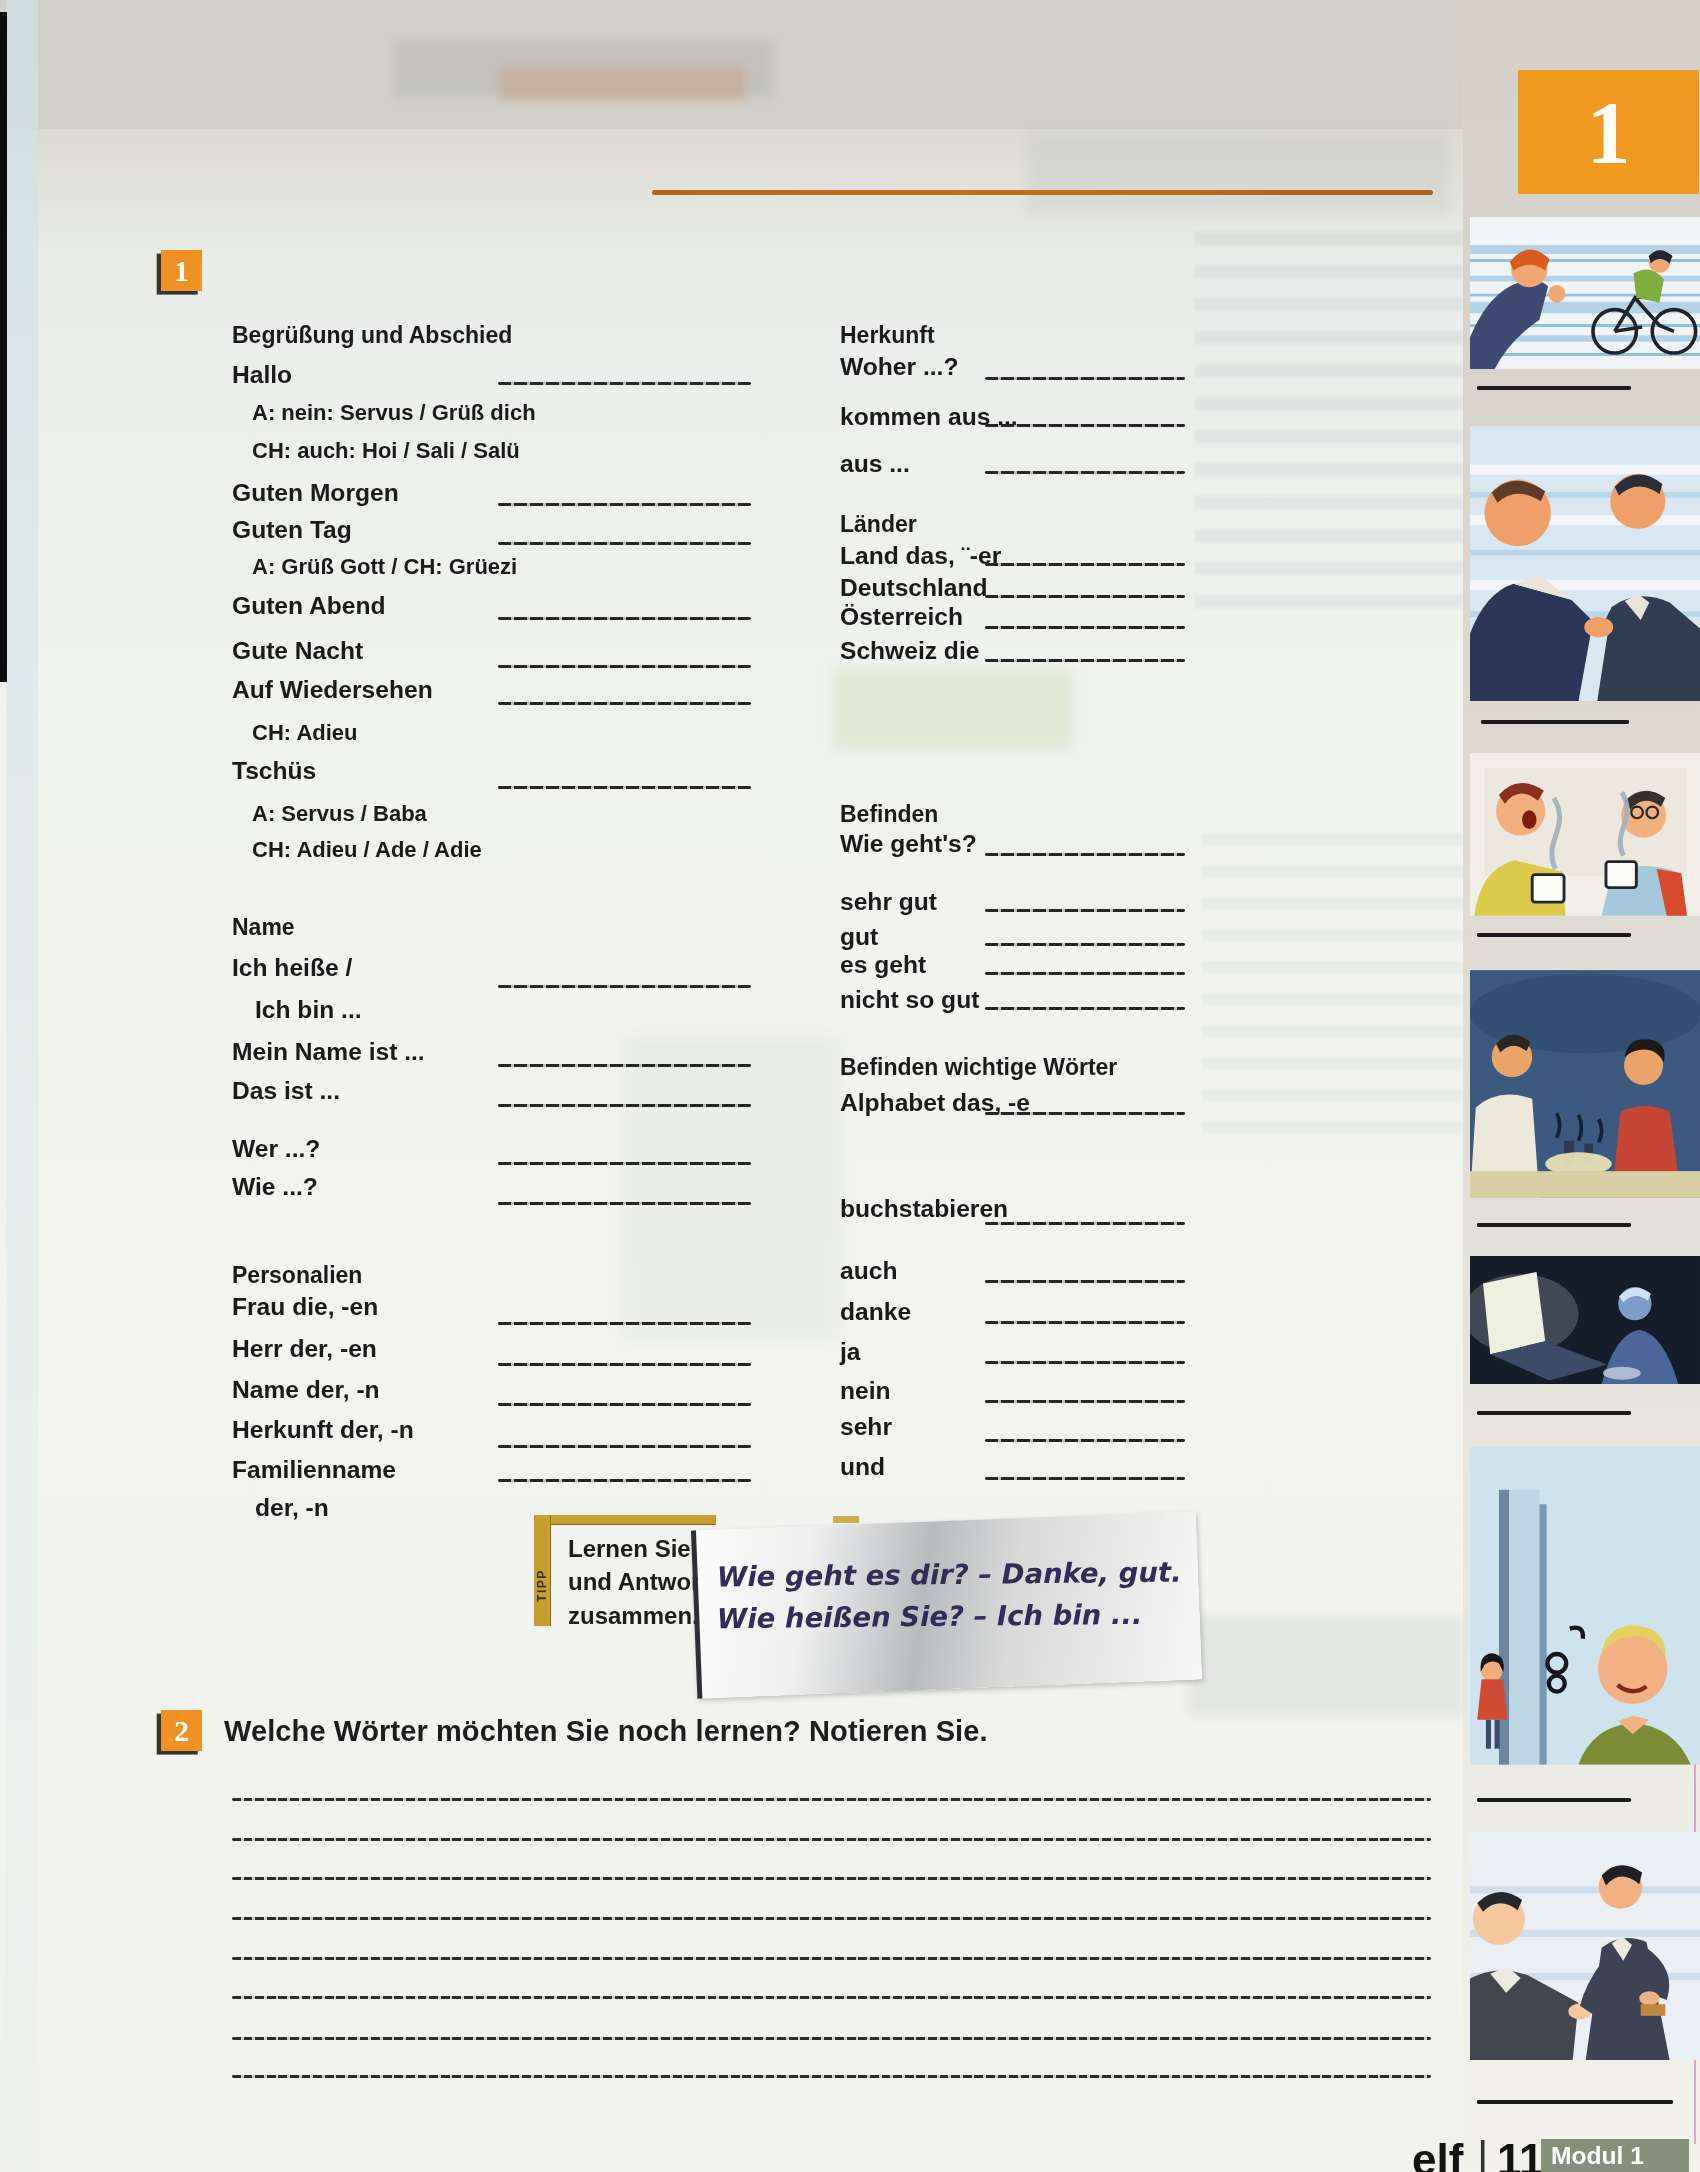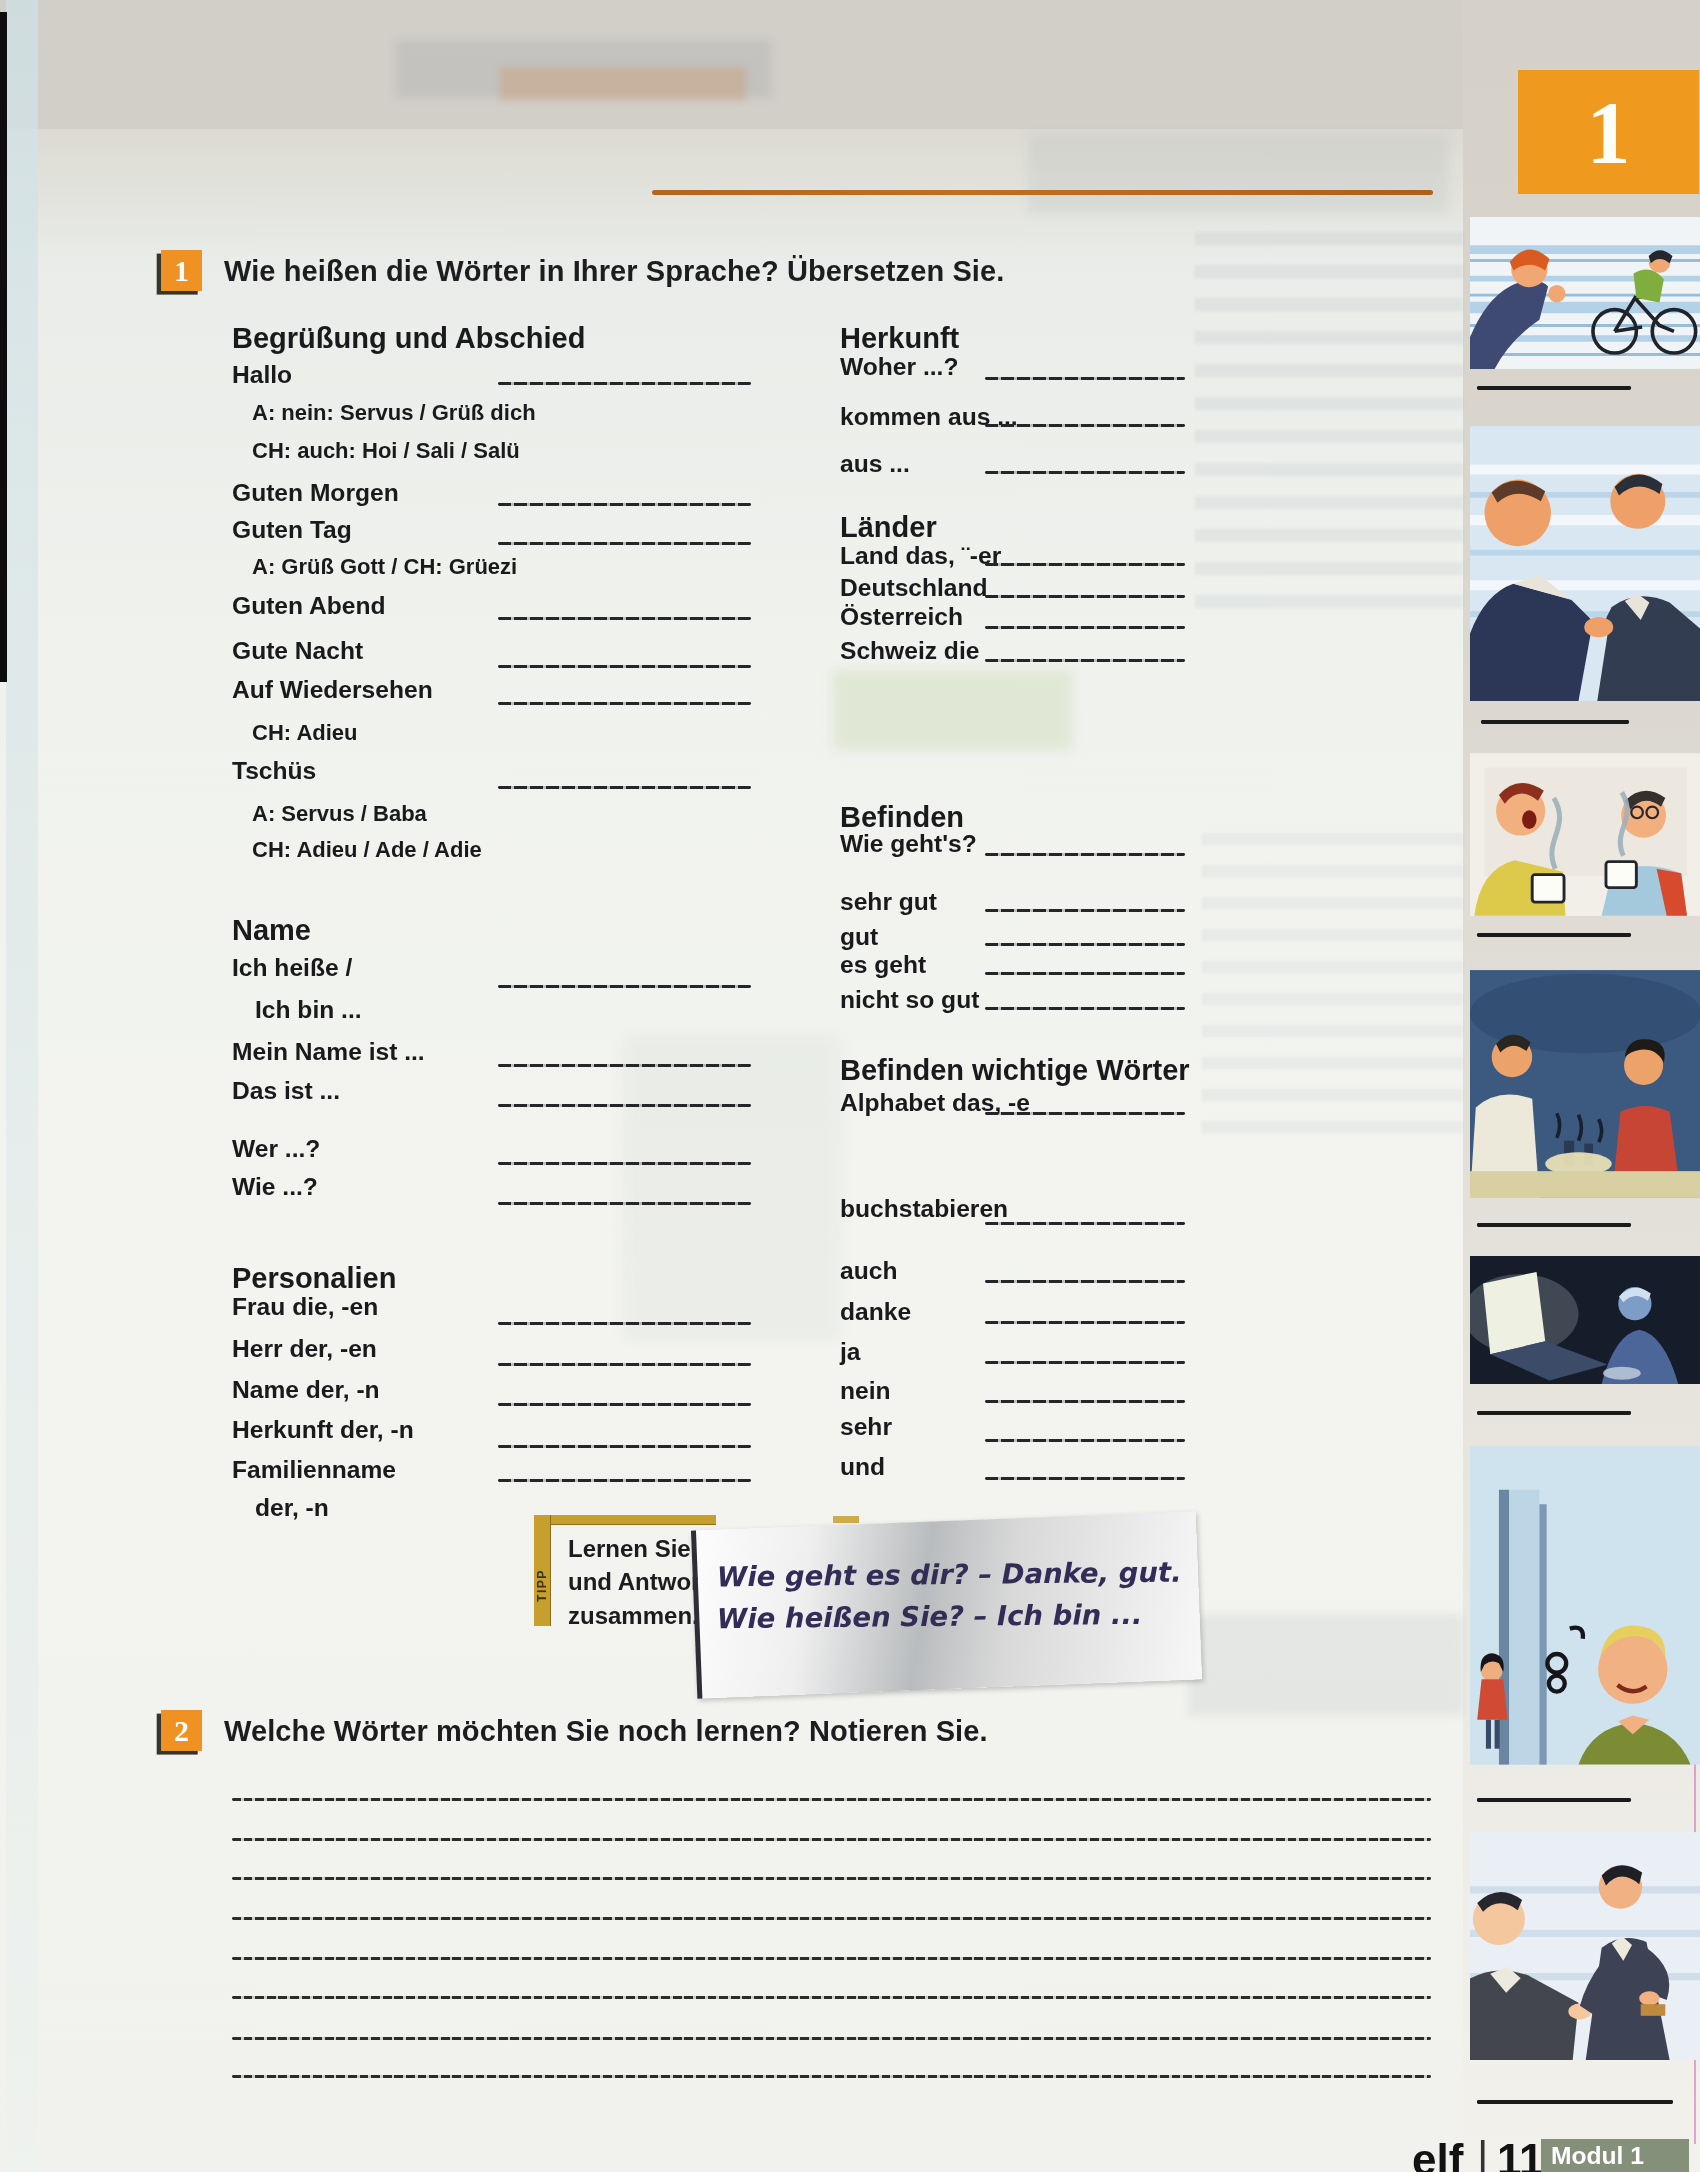--- a/index.html
+++ b/index.html
@@ -21,21 +21,21 @@
   .unit-tab{left:1518px;top:70px;width:181px;height:124px;background:#f0991f;
          display:flex;align-items:center;justify-content:center;
          font-family:"Liberation Serif",serif;font-weight:700;font-size:88px;color:#fdfdf8;}
   
   .badge{width:41px;height:41px;background:#ef9223;box-shadow:-4.3px 3.6px 0 #35342f;
          display:flex;align-items:center;justify-content:center;
          font-family:"Liberation Serif",serif;font-weight:700;font-size:30px;color:#ffffff;}
   .prompt{font-weight:700;font-size:29px;color:#1d1d1f;white-space:nowrap;letter-spacing:0.1px;}
   
   .t{position:absolute;font-weight:700;font-size:24.6px;white-space:nowrap;color:#1a1a1c;}
-  .h{font-size:29px;}
+  .h{font-size:23px;}
   .cl{left:232px;}
   .cln{left:252px;font-size:22px;}
   .cli{left:255px;}
   .cr{left:840px;}
   
   .ln{position:absolute;height:2.9px;border-radius:1.4px;
       background-image:repeating-linear-gradient(90deg,#26262a 0 13px,rgba(38,38,42,.25) 13px 16px);}
   .lnL{left:498px;width:253px;}
   .lnR{left:985px;width:200px;}
   .lnX{position:absolute;left:232px;width:1199px;height:2.9px;border-radius:1.4px;
@@ -81,21 +81,20 @@
   <div class="ghost" style="left:833px;top:670px;width:239px;height:80px;background:rgba(185,205,150,.28);filter:blur(5.8px);"></div>
   <div class="ghost" style="left:1202px;top:833px;width:261px;height:304px;background:repeating-linear-gradient(180deg,rgba(120,135,150,.08) 0 11.6px,rgba(0,0,0,0) 11.6px 32px);filter:blur(1.4px);"></div>
   <div class="ghost" style="left:623px;top:1035px;width:217px;height:304px;background:rgba(160,175,165,.10);filter:blur(7.2px);"></div>
   <div class="ghost" style="left:1188px;top:1615px;width:275px;height:101px;background:rgba(130,140,150,.12);filter:blur(4.3px);"></div>
   <div class="ghost mag"></div>
 
   <div class="abs title-rule"></div>
   <div class="abs unit-tab">1</div>
 
   <div class="abs badge" style="left:161px;top:250px;">1</div>
-  <div class="abs prompt" style="left:224px;top:255px;">Wie heißen die Wörter in Ihrer Sprache? Übersetzen Sie.</div>
 
   <div class="t h cl" style="top:322px">Begrüßung und Abschied</div>
   <div class="t cl" style="top:361px">Hallo</div>
   <div class="t cln" style="top:400px">A: nein: Servus / Grüß dich</div>
   <div class="t cln" style="top:438px">CH: auch: Hoi / Sali / Salü</div>
   <div class="t cl" style="top:479px">Guten Morgen</div>
   <div class="t cl" style="top:516px">Guten Tag</div>
   <div class="t cln" style="top:554px">A: Grüß Gott / CH: Grüezi</div>
   <div class="t cl" style="top:592px">Guten Abend</div>
   <div class="t cl" style="top:637px">Gute Nacht</div>

